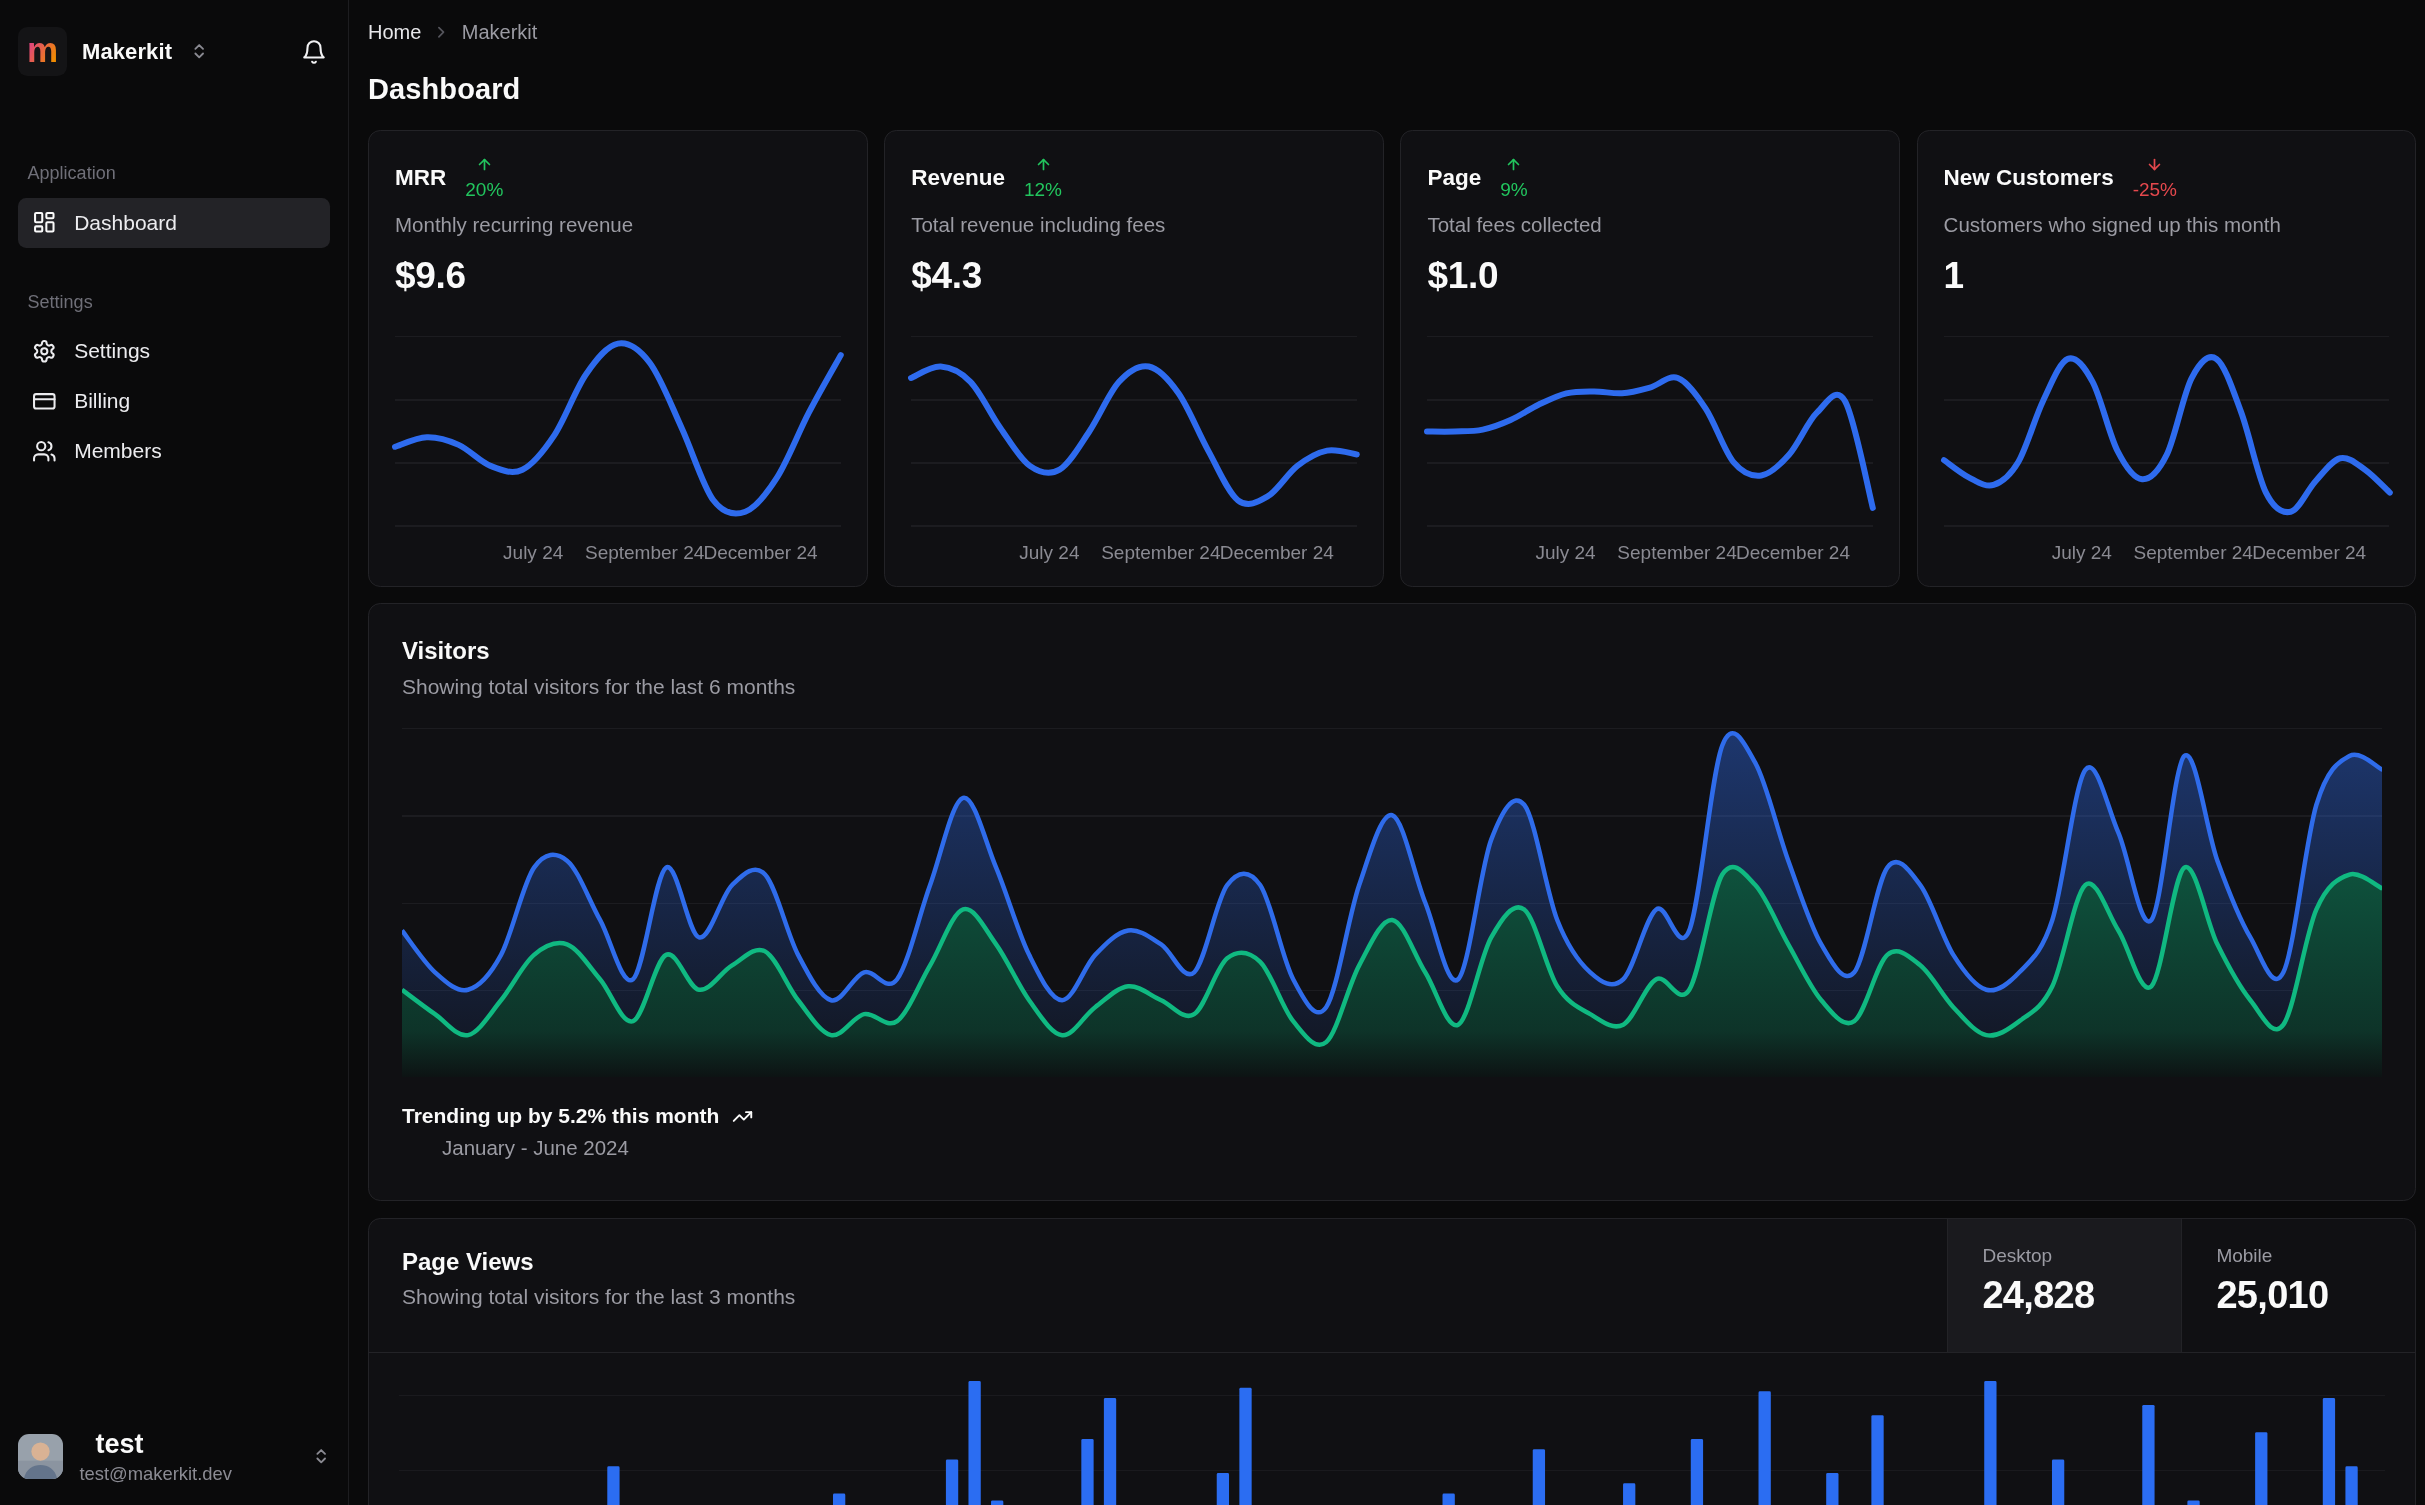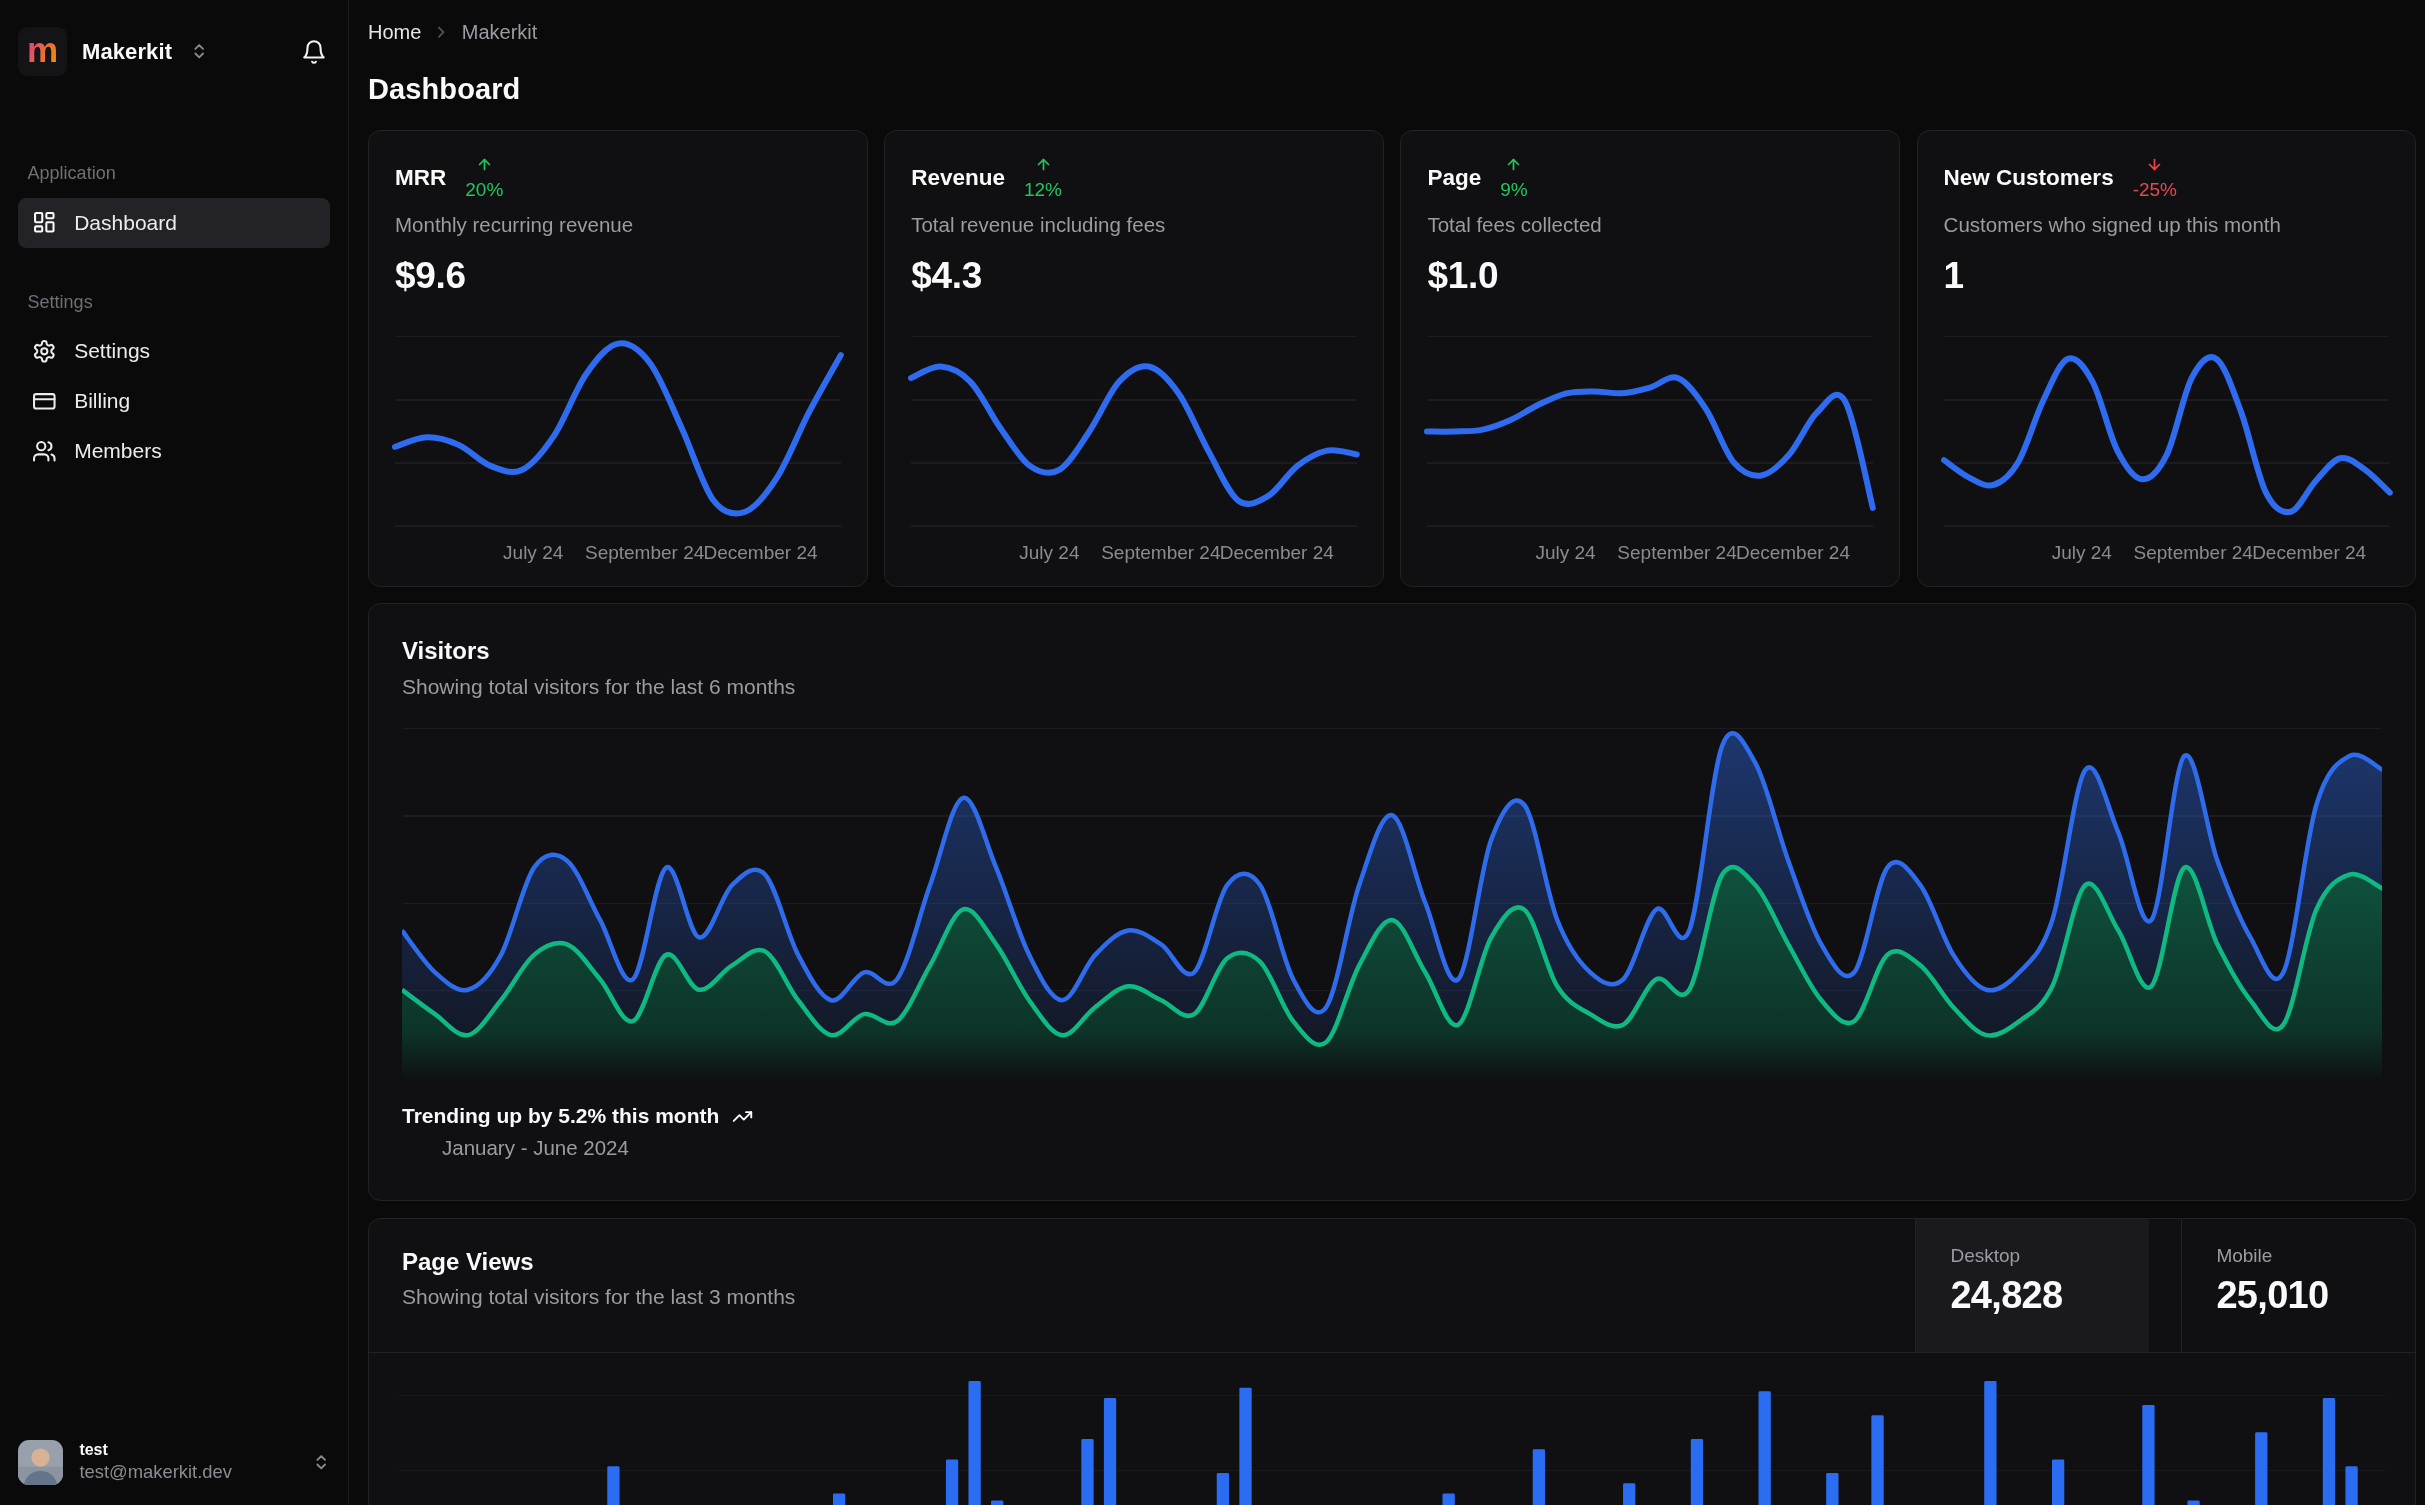--- a/index.html
+++ b/index.html
@@ -40,21 +40,21 @@
     padding: 0 13.6px; border-radius: 8.2px; font-size: 21px; color: #ececef;
     cursor: pointer;
   }
   .nav-item.active { background: #232327; }
   .nav-item .nav-ic { flex: none; display: flex; }
   .user {
     position: absolute; left: 18px; right: 18px; bottom: 20.5px;
     display: flex; align-items: center; gap: 16.4px; cursor: pointer;
   }
   .avatar { width: 45px; height: 45px; border-radius: 11px; overflow: hidden; flex: none; }
-  .user-name { font-size: 16px; font-weight: 600; }
+  .user-name { font-size: 27px; font-weight: 600; margin-left: 16px; }
   .user-email { font-size: 18.4px; color: #8b8b93; margin-top: 2.7px; }
   .user .chevrons { margin-left: auto; }
 
   
   .main { margin-left: 349px; padding: 20.5px 9.6px 0 19px; }
   .breadcrumb { display: flex; align-items: center; gap: 11px; font-size: 20px; margin-bottom: 29px; }
   .crumb-home { color: #e7e7ea; cursor: pointer; }
   .crumb-current { color: #9b9ba3; }
   .page-title { font-size: 29px; font-weight: 700; margin-bottom: 24.6px; letter-spacing: 0.1px; }
 
@@ -87,21 +87,21 @@
   .vis-chart { position: relative; height: 349px; margin-top: 29px; }
   .vis-chart svg { position: absolute; inset: 0; width: 100%; height: 100%; }
   .vis-footer { margin-top: 27px; }
   .trend-row { display: flex; align-items: center; gap: 12.3px; font-size: 21px; font-weight: 700; }
   .period { margin-top: 8.2px; font-size: 20.5px; color: #9b9ba3; margin-left: 40px; }
 
   
   .pv-card { position: relative; height: 450px; overflow: hidden; }
   .pv-head { display: flex; align-items: stretch; height: 134px; border-bottom: 1.4px solid #232327; }
   .pv-left { flex: 1; padding: 29px 33px; }
-  .pv-stat { width: 234px; border-left: 1.4px solid #232327; padding: 26px 0 0 34px; cursor: pointer; margin-left: 32px; }
+  .pv-stat { width: 234px; border-left: 1.4px solid #232327; padding: 26px 0 0 34px; cursor: pointer; }
   .pv-stat.selected { background: #1a1a1e; }
   .pv-stat-label { font-size: 19px; color: #9b9ba3; }
   .pv-stat-value { font-size: 38px; font-weight: 700; letter-spacing: -0.7px; margin-top: 6.8px; }
   .pv-chart { position: absolute; left: 30px; right: 30px; top: 145px; height: 341px; }
   .pv-chart svg { position: absolute; inset: 0; width: 100%; height: 100%; }
   .pv-gl { position: absolute; left: 0; right: 0; height: 1.4px; background: #1a1a1e; }
 </style>
 </head>
 <body>
 

